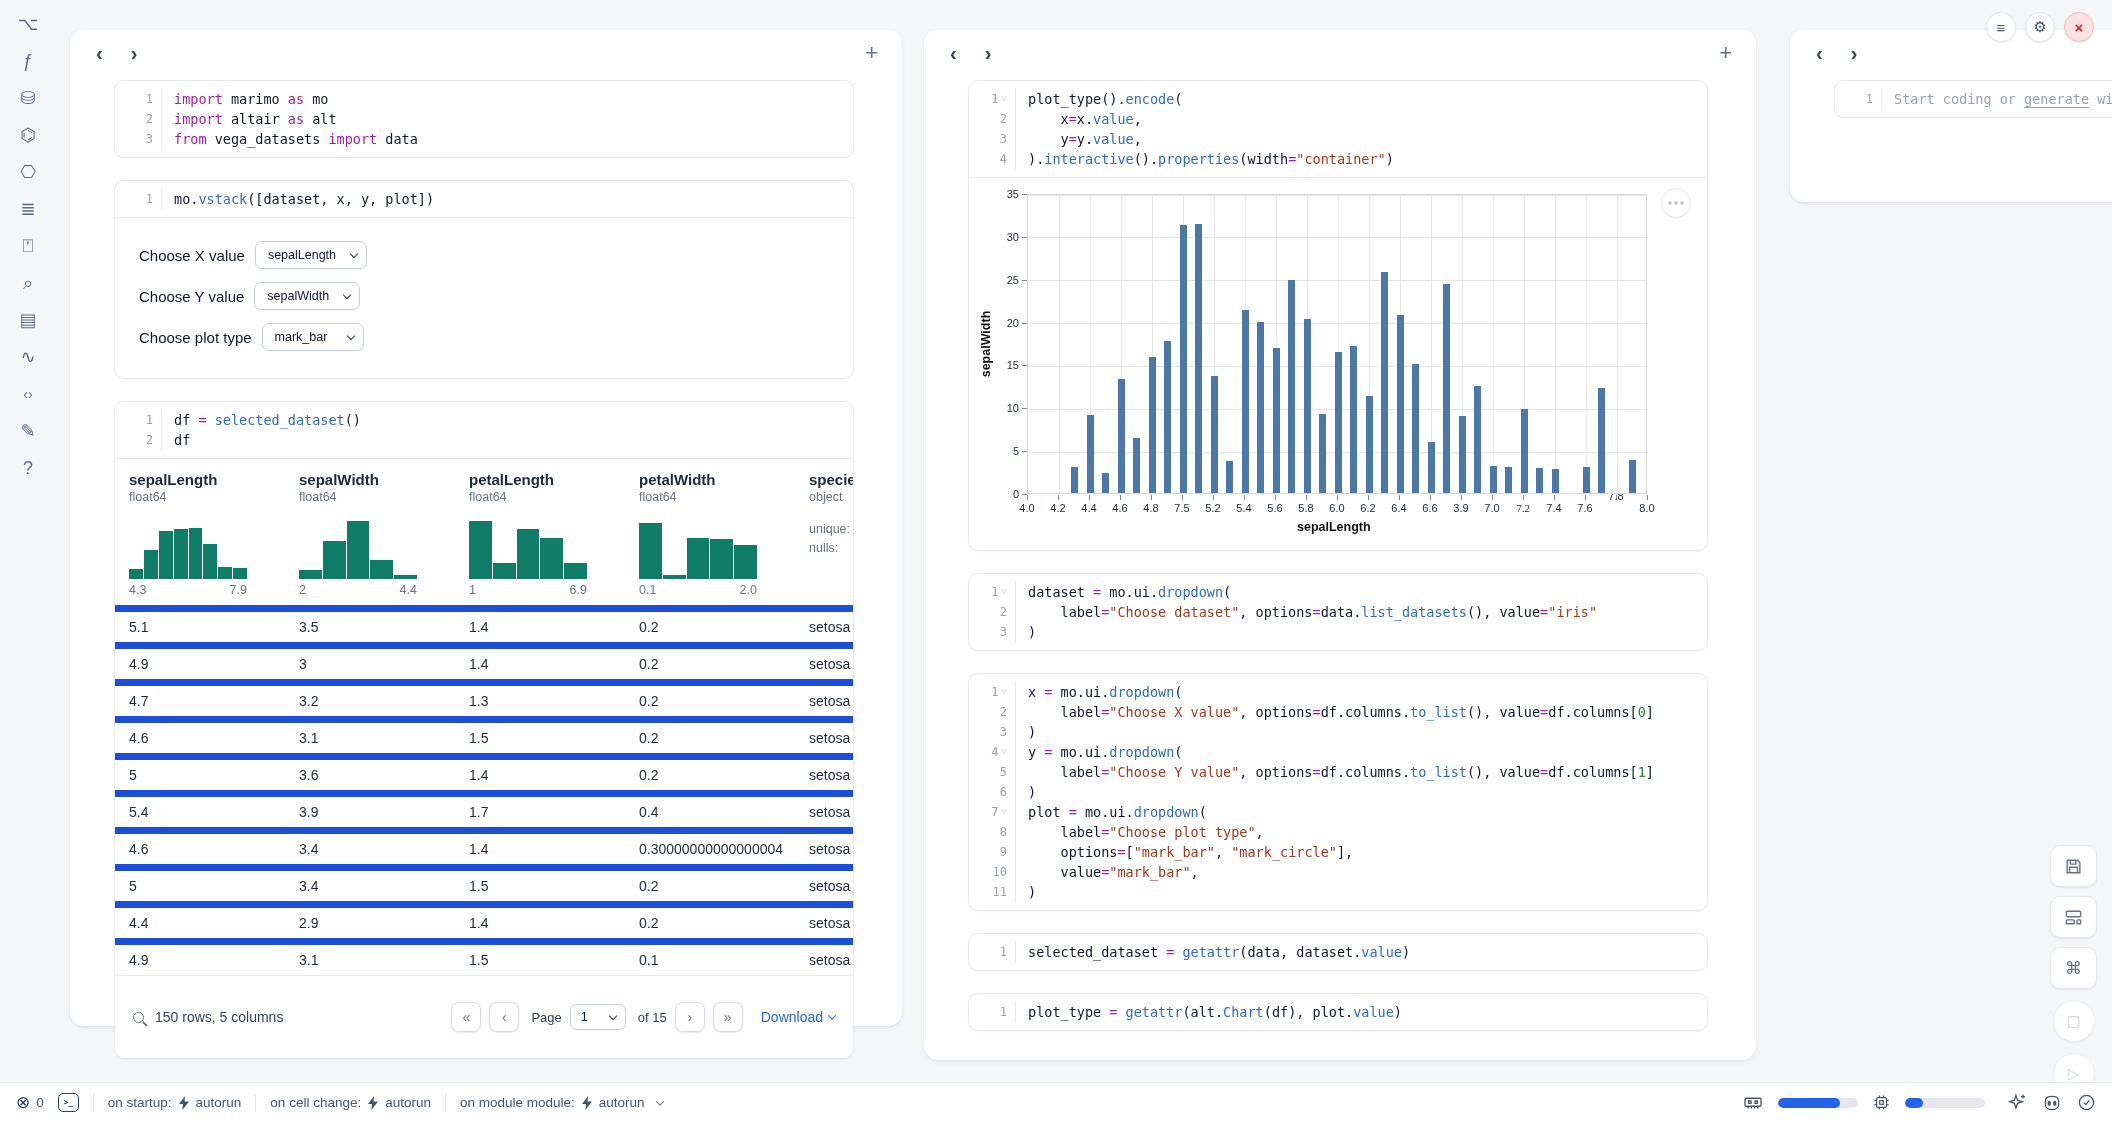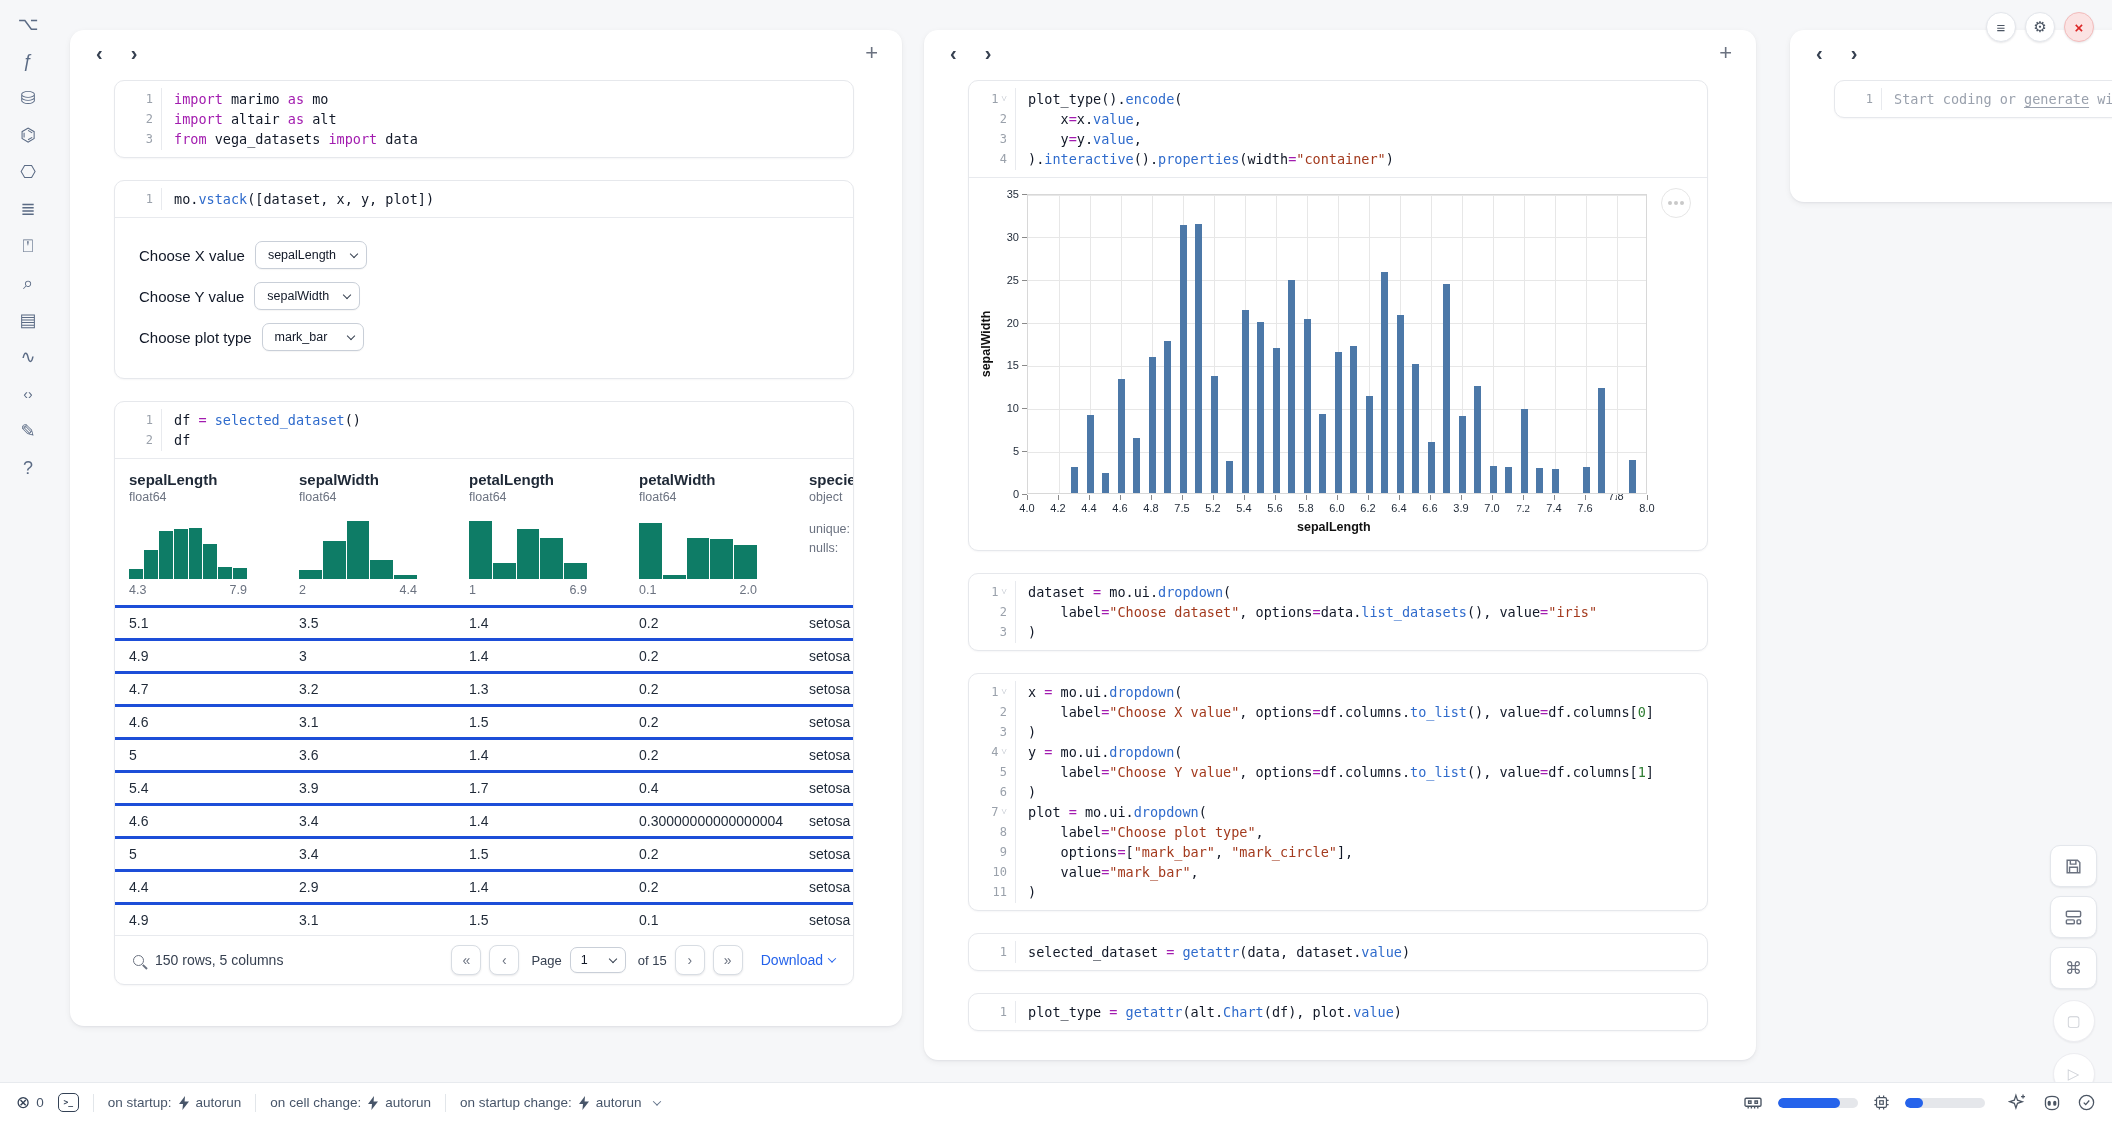--- a/index.html
+++ b/index.html
@@ -57,23 +57,23 @@
   
   .twrap{overflow:hidden;}
   .thead{display:flex;width:850px;padding:12px 0 8px;}
   .tcol{width:170px;padding:0 14px;flex:none;}
   .tname{font-weight:bold;font-size:15px;color:#1f2937;white-space:nowrap;cursor:pointer;}
   .ttype{font-size:12.5px;color:#6b7280;margin-top:2px;white-space:nowrap;}
   .hist{display:flex;align-items:flex-end;gap:1px;height:62px;width:118px;margin-top:13px;}
   .hbar{flex:1;}
   .hrange{display:flex;justify-content:space-between;width:118px;font-size:12.5px;color:#6b7280;margin-top:4px;}
   .tmeta{margin-top:16px;font-size:12.5px;color:#6b7280;line-height:19px;white-space:nowrap;}
-  .trow{display:flex;width:850px;border-top:3px solid #1d4ed8;}
+  .trow{display:flex;width:850px;border-top:7px solid #1d4ed8;}
   .tcell{width:170px;padding:7px 14px;font-size:14px;color:#1f2937;flex:none;white-space:nowrap;overflow:hidden;}
-  .tfoot{display:flex;align-items:center;border-top:1px solid #e8eaee;padding:9px 18px;}
+  .tfoot{display:flex;align-items:center;border-top:1px solid #e8eaee;padding:26px 18px;}
   .mag{width:11px;height:11px;border:1.7px solid #6b7280;border-radius:50%;position:relative;margin-right:11px;flex:none;}
   .mag::after{content:"";position:absolute;width:6px;height:1.7px;background:#6b7280;
     transform:rotate(45deg);right:-5px;bottom:-3px;}
   .tsummary{font-size:14px;color:#374151;}
   .pgroup{margin-left:auto;display:flex;align-items:center;}
   .pg-btn{width:30px;height:30px;border:1px solid #d8dde3;border-radius:8px;background:#fff;
     display:flex;align-items:center;justify-content:center;color:#6b7280;font-size:14px;
     box-shadow:0 1px 2px rgba(16,24,40,.10);margin-left:8px;cursor:pointer;}
   .pg-text{font-size:13px;color:#374151;margin-left:12px;}
   .sel.mini{height:26px;padding:0 22px 0 10px;margin-left:8px;}
@@ -759,21 +759,21 @@
   <div class="sb-sep"></div>
   <div class="sb-item">
     <span>on cell change:</span>
     <svg class="sb-svg" width="12" height="14" viewBox="0 0 12 14" fill="#475569">
         <path d="M7 0 L1 8 h4 L4.4 14 L11 5.6 H6.6 Z"></path>
       </svg>
     <span>autorun</span>
   </div>
   <div class="sb-sep"></div>
   <div class="sb-item">
-    <span>on startup change:</span>
+    <span>on module module:</span>
     <svg class="sb-svg" width="12" height="14" viewBox="0 0 12 14" fill="#475569">
         <path d="M7 0 L1 8 h4 L4.4 14 L11 5.6 H6.6 Z"></path>
       </svg>
     <span>autorun</span>
     <span class="caret inline gray"></span>
   </div>
   <div class="sb-right">
     <svg class="sb-svg" width="20" height="16" viewBox="0 0 24 20" fill="none" stroke="#4b5563" stroke-width="1.7">
       <rect x="2" y="4" width="20" height="10" rx="1.5"></rect>
         <path d="M6 14 v3 M10 14 v3 M14 14 v3 M18 14 v3"></path>

